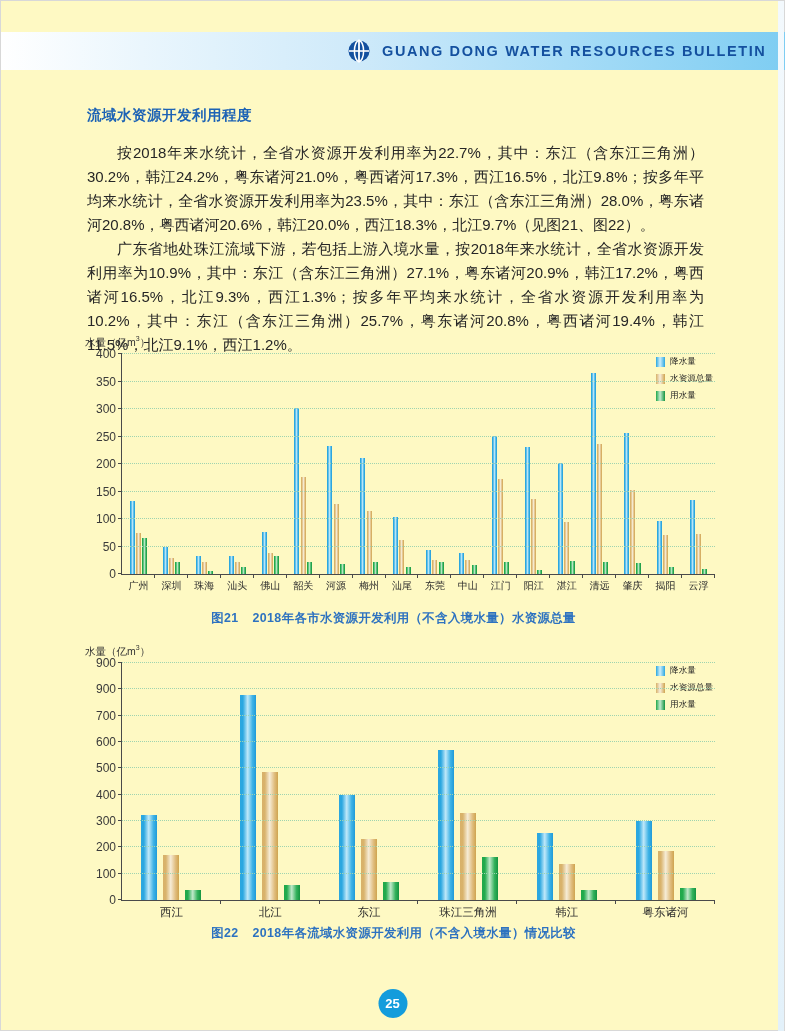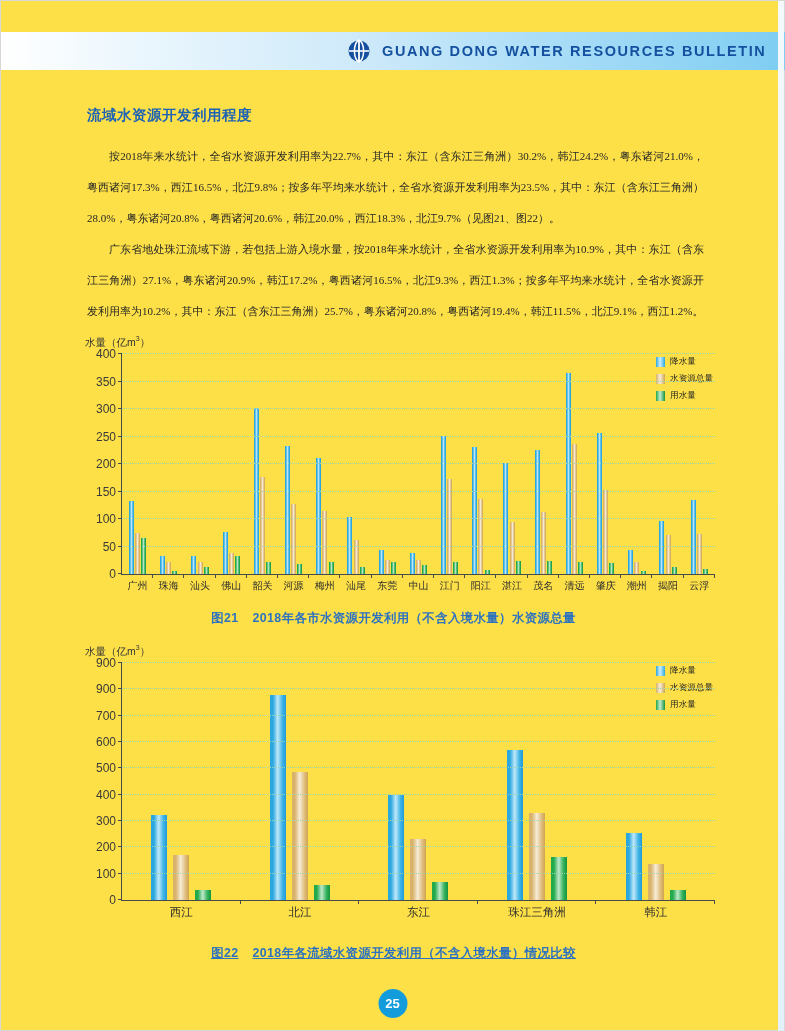--- a/index.html
+++ b/index.html
@@ -5,21 +5,21 @@
   * { box-sizing: border-box; margin: 0; padding: 0; }
   html, body {
     width: 785px; height: 1031px;
     background: #ffffff;
     font-family: "Liberation Sans", "DejaVu Sans", sans-serif;
     overflow: hidden;
   }
   .page {
     position: relative;
     width: 785px; height: 1031px;
-    background: #fde047;
+    background: #fef9c3;
     border: 1px solid #d8d8d8;
   }
 
   
   .header-band {
     position: absolute; top: 31px; left: 0;
     width: 785px; height: 38px;
     background: linear-gradient(to right, #ffffff 0%, #eaf6fd 18%, #cfeafa 45%, #a7dcf7 72%, #7ecdf2 100%);
     display: flex; align-items: center;
   }
@@ -44,25 +44,24 @@
     font-size: 14.5px; font-weight: bold;
     color: #1d63b5;
     letter-spacing: 0.5px;
   }
 
   
   .body-text {
     position: absolute; left: 86px; top: 140px;
     width: 617px;
     color: #262626;
-    font-size: 11px;
-    line-height: 31px;
+    font-size: 15px;
+    line-height: 24px;
     text-align: justify;
     text-justify: inter-ideograph;
-    font-family: Liberation Serif, serif;
   }
   .body-text p { text-indent: 2em; margin-bottom: 0px; }
 
   
   .chart-block { position: absolute; }
   #chart1-block { left: 84px; top: 336px; width: 630px; height: 268px; }
   #chart2-block { left: 84px; top: 645px; width: 630px; height: 285px; }
 
   .axis-unit {
     position: absolute; left: 0; top: -2px;
@@ -142,21 +141,21 @@
   }
   .legend-label { font-size: 8.6px; color: #222; white-space: nowrap; }
 
   .fig-caption {
     position: absolute; width: 785px; left: 0;
     text-align: center;
     font-size: 12.4px; color: #2d72c0; font-weight: bold;
     letter-spacing: 0.4px;
   }
   #caption1 { top: 609px; }
-  #caption2 { top: 944px; text-decoration: underline; }
+  #caption2 { top: 924px; }
   .fig-caption .cap-gap { display: inline-block; width: 14px; }
 
   .page-number {
     position: absolute; left: 50%; top: 988px;
     transform: translateX(-50%);
     width: 29px; height: 29px; border-radius: 50%;
     background: #139cdc;
     color: #fff; font-size: 13px; font-weight: bold;
     display: flex; align-items: center; justify-content: center;
   }
@@ -196,20 +195,27 @@
     <div class="plot" id="chart1-plot">
       <div class="groups" id="chart1-groups">
           <div class="group">
             <div class="bar b-precip" title="降水量 广州: 133" style="height: 33.25%;"></div>
             <div class="bar b-total" title="水资源总量 广州: 75" style="height: 18.75%;"></div>
             <div class="bar b-use" title="用水量 广州: 65" style="height: 16.25%;"></div>
             <div class="xtick-mark right"></div>
             <div class="xlabel">广州</div>
           </div>
           <div class="group">
+            <div class="bar b-precip" title="降水量 深圳: 50" style="height: 12.5%;"></div>
+            <div class="bar b-total" title="水资源总量 深圳: 30" style="height: 7.5%;"></div>
+            <div class="bar b-use" title="用水量 深圳: 21" style="height: 5.25%;"></div>
+            <div class="xtick-mark right"></div>
+            <div class="xlabel">深圳</div>
+          </div>
+          <div class="group">
             <div class="bar b-precip" title="降水量 珠海: 33" style="height: 8.25%;"></div>
             <div class="bar b-total" title="水资源总量 珠海: 21" style="height: 5.25%;"></div>
             <div class="bar b-use" title="用水量 珠海: 6" style="height: 1.5%;"></div>
             <div class="xtick-mark right"></div>
             <div class="xlabel">珠海</div>
           </div>
           <div class="group">
             <div class="bar b-precip" title="降水量 汕头: 33" style="height: 8.25%;"></div>
             <div class="bar b-total" title="水资源总量 汕头: 21" style="height: 5.25%;"></div>
             <div class="bar b-use" title="用水量 汕头: 12" style="height: 3%;"></div>
@@ -280,46 +286,32 @@
             <div class="xlabel">阳江</div>
           </div>
           <div class="group">
             <div class="bar b-precip" title="降水量 湛江: 202" style="height: 50.5%;"></div>
             <div class="bar b-total" title="水资源总量 湛江: 94" style="height: 23.5%;"></div>
             <div class="bar b-use" title="用水量 湛江: 23" style="height: 5.75%;"></div>
             <div class="xtick-mark right"></div>
             <div class="xlabel">湛江</div>
           </div>
           <div class="group">
-            <div class="bar b-precip" title="降水量 茂名: 225" style="height: 56.25%;"></div>
-            <div class="bar b-total" title="水资源总量 茂名: 113" style="height: 28.25%;"></div>
-            <div class="bar b-use" title="用水量 茂名: 23" style="height: 5.75%;"></div>
-            <div class="xtick-mark right"></div>
-            <div class="xlabel">茂名</div>
-          </div>
-          <div class="group">
             <div class="bar b-precip" title="降水量 清远: 366" style="height: 91.5%;"></div>
             <div class="bar b-total" title="水资源总量 清远: 237" style="height: 59.25%;"></div>
             <div class="bar b-use" title="用水量 清远: 22" style="height: 5.5%;"></div>
             <div class="xtick-mark right"></div>
             <div class="xlabel">清远</div>
           </div>
           <div class="group">
             <div class="bar b-precip" title="降水量 肇庆: 256" style="height: 64%;"></div>
             <div class="bar b-total" title="水资源总量 肇庆: 152" style="height: 38%;"></div>
             <div class="bar b-use" title="用水量 肇庆: 20" style="height: 5%;"></div>
             <div class="xtick-mark right"></div>
             <div class="xlabel">肇庆</div>
-          </div>
-          <div class="group">
-            <div class="bar b-precip" title="降水量 潮州: 44" style="height: 11%;"></div>
-            <div class="bar b-total" title="水资源总量 潮州: 22" style="height: 5.5%;"></div>
-            <div class="bar b-use" title="用水量 潮州: 6" style="height: 1.5%;"></div>
-            <div class="xtick-mark right"></div>
-            <div class="xlabel">潮州</div>
           </div>
           <div class="group">
             <div class="bar b-precip" title="降水量 揭阳: 96" style="height: 24%;"></div>
             <div class="bar b-total" title="水资源总量 揭阳: 71" style="height: 17.75%;"></div>
             <div class="bar b-use" title="用水量 揭阳: 12" style="height: 3%;"></div>
             <div class="xtick-mark right"></div>
             <div class="xlabel">揭阳</div>
           </div>
           <div class="group">
             <div class="bar b-precip" title="降水量 云浮: 135" style="height: 33.75%;"></div>
@@ -406,20 +398,27 @@
             <div class="bar b-use" title="用水量 珠江三角洲: 165" style="height: 18.3333%;"></div>
             <div class="xtick-mark right"></div>
             <div class="xlabel">珠江三角洲</div>
           </div>
           <div class="group">
             <div class="bar b-precip" title="降水量 韩江: 255" style="height: 28.3333%;"></div>
             <div class="bar b-total" title="水资源总量 韩江: 137" style="height: 15.2222%;"></div>
             <div class="bar b-use" title="用水量 韩江: 38" style="height: 4.22222%;"></div>
             <div class="xtick-mark right"></div>
             <div class="xlabel">韩江</div>
+          </div>
+          <div class="group">
+            <div class="bar b-precip" title="降水量 粤东诸河: 300" style="height: 33.3333%;"></div>
+            <div class="bar b-total" title="水资源总量 粤东诸河: 188" style="height: 20.8889%;"></div>
+            <div class="bar b-use" title="用水量 粤东诸河: 45" style="height: 5%;"></div>
+            <div class="xtick-mark right"></div>
+            <div class="xlabel">粤东诸河</div>
           </div>
         </div>
       <div class="legend">
         <div class="legend-row">
           <span class="legend-swatch s-precip"></span>
           <span class="legend-label">降水量</span>
         </div>
         <div class="legend-row">
           <span class="legend-swatch s-total"></span>
           <span class="legend-label">水资源总量</span>

